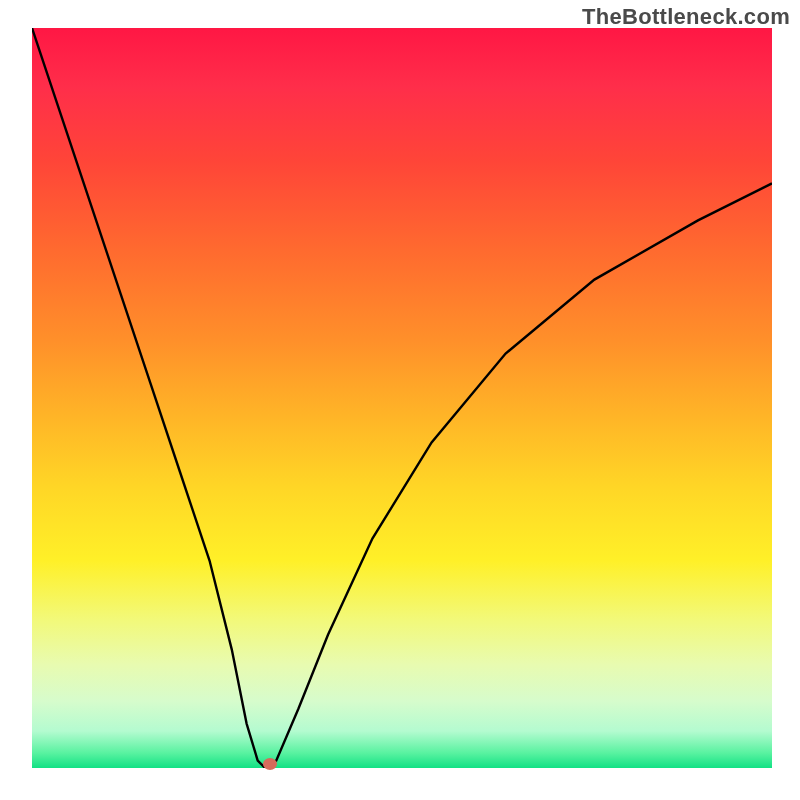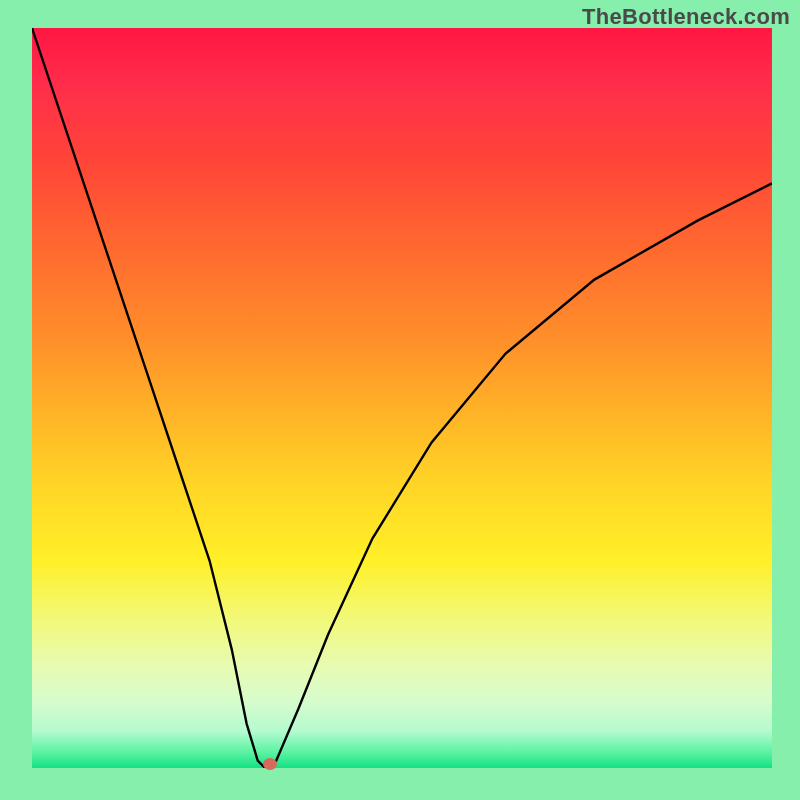--- a/index.html
+++ b/index.html
@@ -8,21 +8,21 @@
     width: 800px;
     height: 800px;
     background: #000;
     font-family: Arial, Helvetica, sans-serif;
     overflow: hidden;
   }
   .frame {
     position: relative;
     width: 800px;
     height: 800px;
-    background: #86efac;
+    background: #ffffff;
   }
   .watermark {
     position: absolute;
     top: 4px;
     right: 10px;
     color: #4a4a4a;
     font-size: 22px;
     font-weight: 600;
     letter-spacing: 0.3px;
     user-select: none;

